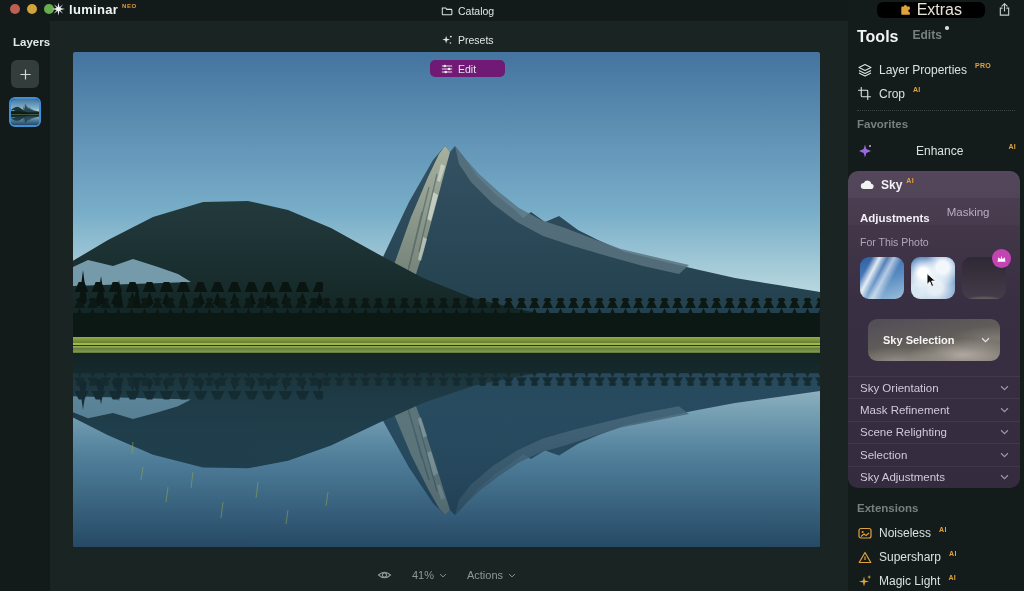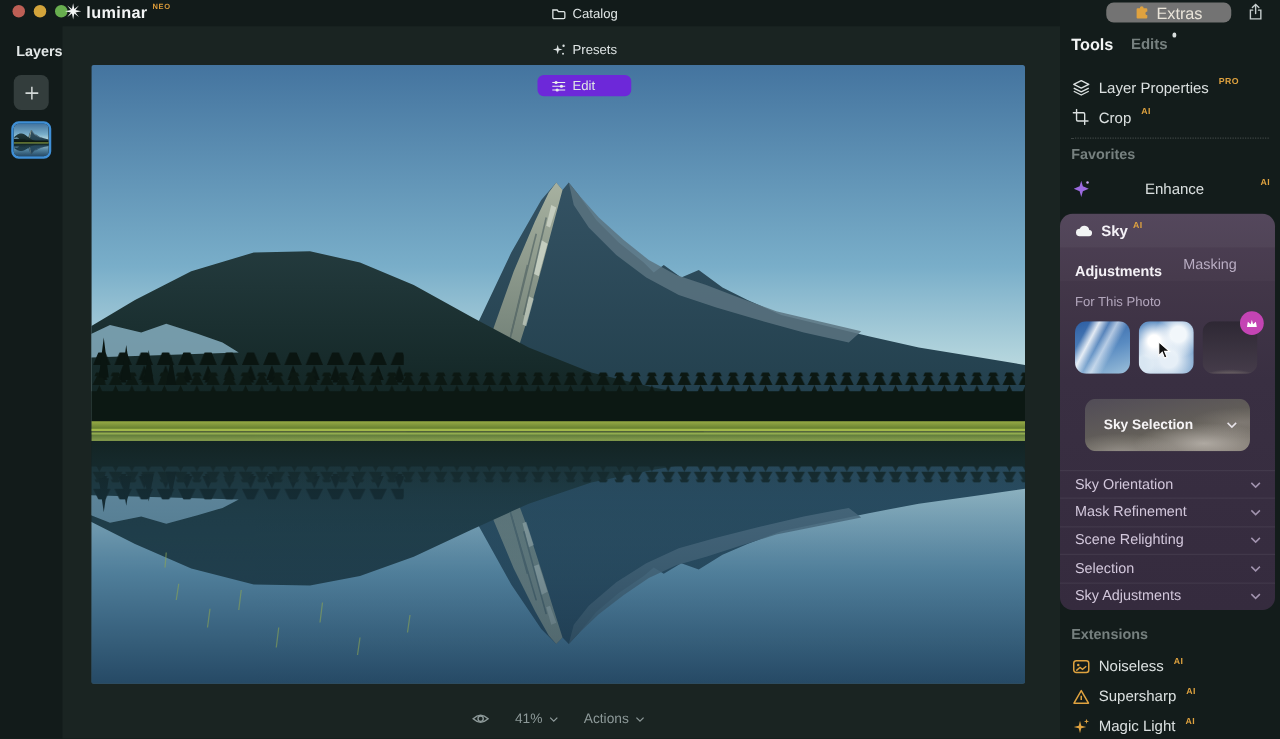--- a/index.html
+++ b/index.html
@@ -22,45 +22,45 @@
   .light.yellow { background:#d3a43b; }
   .light.green { background:#68ae4f; }
 
   .logo { position:absolute; left:52px; top:2px; display:flex; align-items:flex-start; gap:4px; z-index:5; }
   .logo-text { font-size:13px; font-weight:700; color:#f3f5f5; letter-spacing:.3px; line-height:16px; }
   .logo-sup { font-size:6px; font-weight:700; color:#dd9c3a; margin-top:1px; letter-spacing:.5px; text-transform:uppercase; }
 
   .top-tabs { position:absolute; left:430px; top:2px; display:flex; gap:12px; z-index:5;flex-direction:column; }
   .top-tab { display:flex; align-items:center; gap:5px; padding:2px 11px; height:17px; border-radius:5px;
              font-size:10.5px; color:#dfe5e5; cursor:default; }
-  .top-tab.active { background:#6d28d9; }
+  .top-tab.active { background:#701a75; }
 
   .extras-btn { position:absolute; right:39px; top:2px; height:16px; display:flex; align-items:center; gap:5px;
-                background:#737373; border-radius:6px; padding:0 23px; font-size:13px; color:#e9e4d9; z-index:5; }
+                background:#000000; border-radius:6px; padding:0 23px; font-size:16px; color:#e9e4d9; z-index:5; }
   .share-btn { position:absolute; right:13px; top:2px; z-index:5; }
 
   
   .layers-title { position:absolute; left:13px; top:36px; font-size:11.5px; font-weight:700; color:#e2e7e7; }
   .add-layer-btn { position:absolute; left:11px; top:60px; width:28px; height:28px; background:#333d3c;
                    border-radius:6px; display:flex; align-items:center; justify-content:center; }
   .layer-thumb { position:absolute; left:9px; top:97px; width:32px; height:30px; border:2px solid #3f8fd6;
                  border-radius:6px; overflow:hidden; background:#0b1413; display:flex; }
   .layer-thumb svg { display:block; }
 
   
   .photo { position:absolute; left:73px; top:52px; width:747px; height:495px; border-radius:2px; overflow:hidden; }
 
   
   .statusbar { position:absolute; left:73px; top:569px; width:747px; display:flex; align-items:center;
                justify-content:center; gap:20px; color:#8d9999; font-size:11px; }
   .status-item { display:flex; align-items:center; gap:5px; }
 
   
   .rp-tabs { display:flex; align-items:flex-start; gap:14px; padding-left:9px; height:18px; }
-  .rp-tab-tools { font-size:13px; font-weight:700; color:#f2f4f4; }
+  .rp-tab-tools { font-size:16px; font-weight:700; color:#f2f4f4; }
   .rp-tab-edits { font-size:12px; font-weight:600; color:#76807f; position:relative; }
   .notif-dot { position:absolute; right:-7px; top:-2px; width:3.5px; height:3.5px; border-radius:50%; background:#d8dddd; }
 
   .rp-item { display:flex; align-items:center; gap:7px; padding-left:9px; height:23px; margin-top:1px;
              font-size:12px; color:#dbe0e0; }
   .rp-item .lbl { font-weight:400; }
   .sup-badge { font-size:7px; font-weight:700; color:#dfa23f; letter-spacing:.3px; position:relative; top:-4px; margin-left:1px; }
   .rp-icon { width:15px; display:flex; justify-content:center; }
 
   .rp-divider { border-top:1px dotted rgba(255,255,255,.18); margin:5px 9px 0 9px; }

